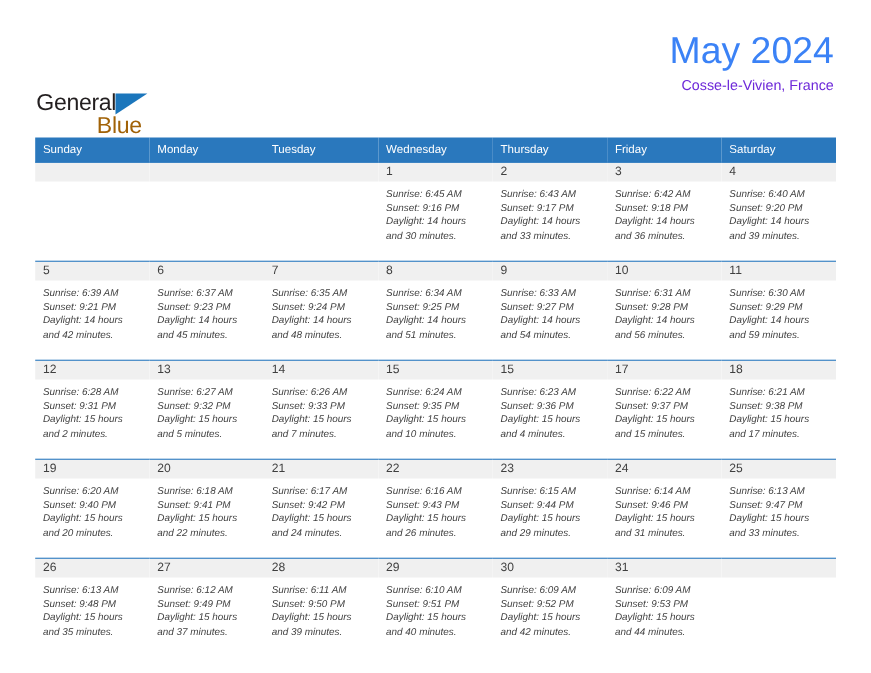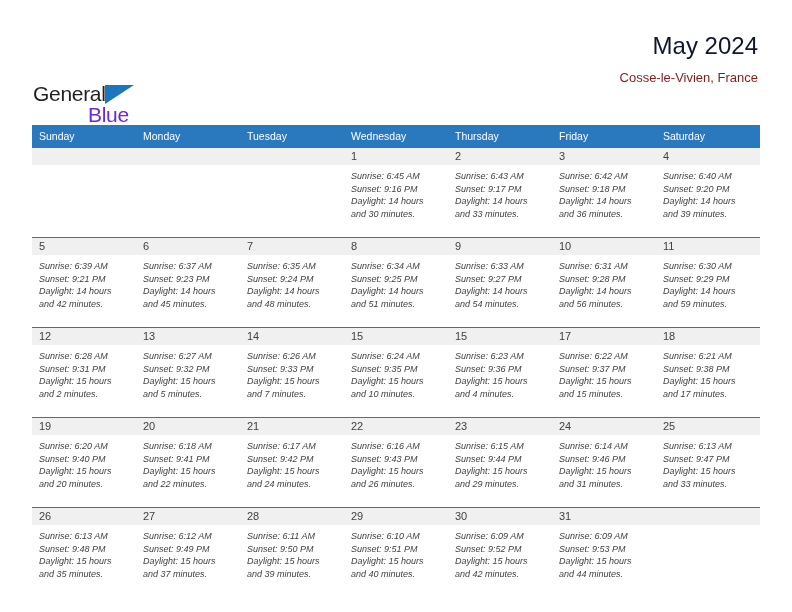--- a/index.html
+++ b/index.html
@@ -56,39 +56,39 @@
     height: 0;
     border-left: 29px solid #1b76bc;
     border-bottom: 19px solid transparent;
   }
   .logo-blue {
     position: absolute;
     left: 55px;
     top: 21px;
     font-size: 21px;
     letter-spacing: -0.3px;
-    color: #6d28d9;
+    color: #a16207;
     font-family: "Liberation Sans", sans-serif;
   }
 
   .title-block {
     position: absolute;
     right: 34px;
     top: 30px;
     text-align: right;
   }
   .cal-title {
-    font-size: 24px;
-    color: #0f172a;
+    font-size: 34px;
+    color: #3b82f6;
     line-height: 32px;
     white-space: nowrap;
   }
   .cal-subtitle {
     font-size: 13px;
-    color: #7f1d1d;
+    color: #6d28d9;
     line-height: 20px;
     margin-top: 6px;
     white-space: nowrap;
   }
 
   
   .calendar {
     position: absolute;
     left: 32px;
     top: 105px;

